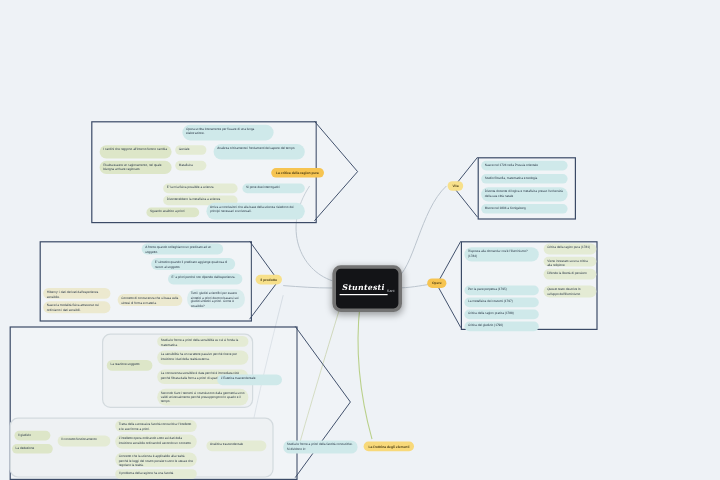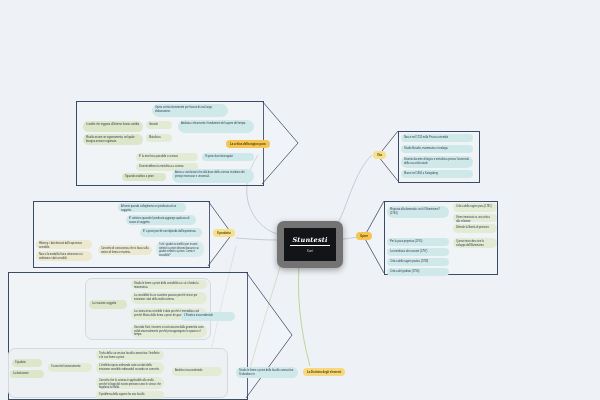--- a/index.html
+++ b/index.html
@@ -35,23 +35,23 @@
     padding:2.5px 4px;box-sizing:border-box;color:#4a3d14;
     text-align:center;white-space:nowrap;
   }
   .p-orange{background:#f6c451;}
   .p-yellow{background:#f7e08a;}
   .p-amber{background:#f8d97a;}
 
   
   #root{
     position:absolute;left:277px;top:221px;width:52px;height:33px;
-    background:#131417;border:7px solid #737373;border-radius:7px;
+    background:#131417;border:3px solid #737373;border-radius:7px;
     box-shadow:0 2px 6px rgba(0,0,0,.35);
-    display:flex;flex-direction:column;align-items:center;justify-content:center;
+    display:flex;flex-direction:row;align-items:center;justify-content:center;
   }
   #root .rt{
     color:#fff;font-family:"DejaVu Serif",serif;font-weight:bold;
     font-size:6.5px;letter-spacing:.2px;font-style:italic;
     border-bottom:1px solid #fff;padding:0 2px 1px;
   }
   #root .rs{color:#c9ccd1;font-size:3px;margin-top:2.5px;}
 </style>
 </head>
 <body>

